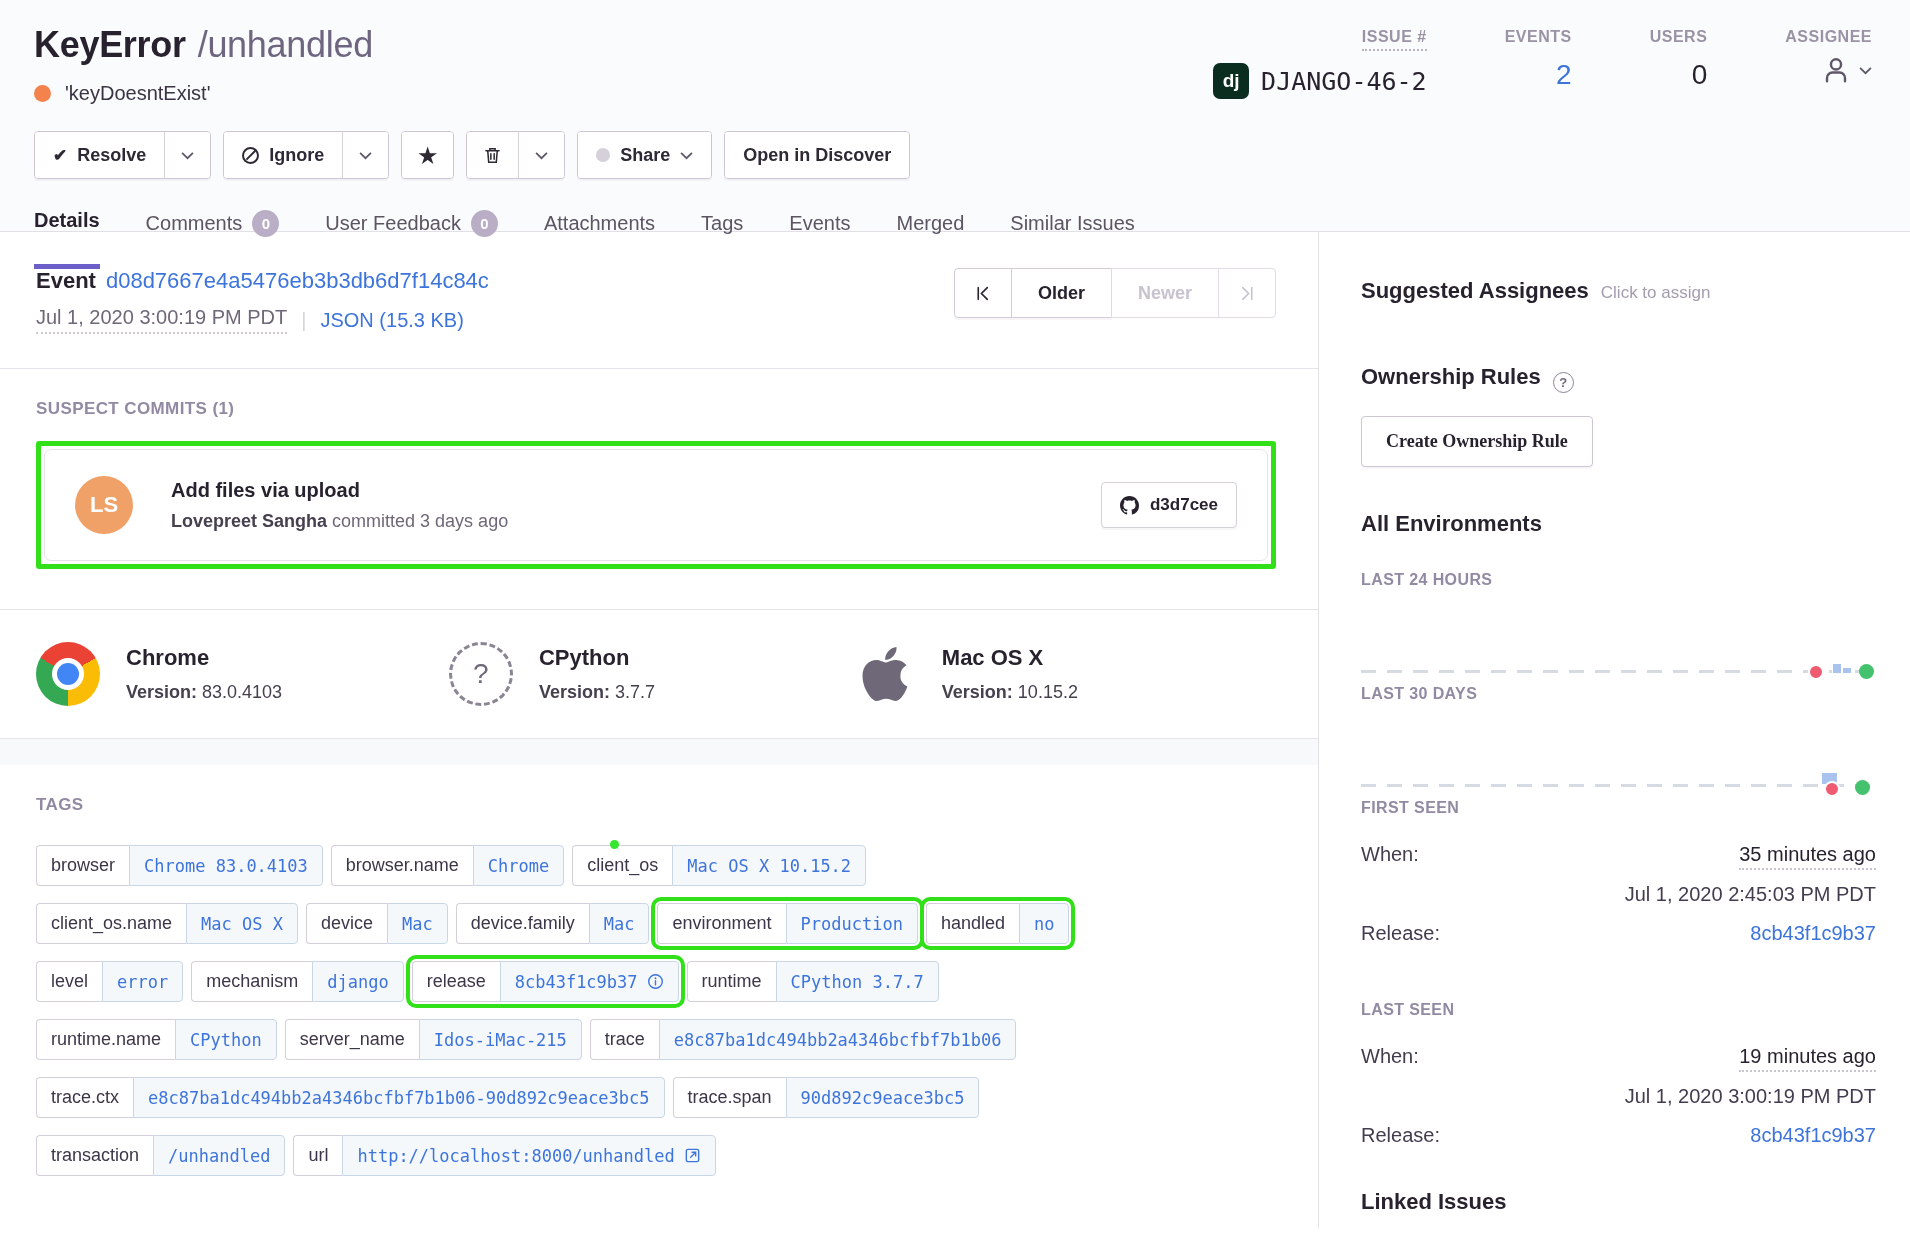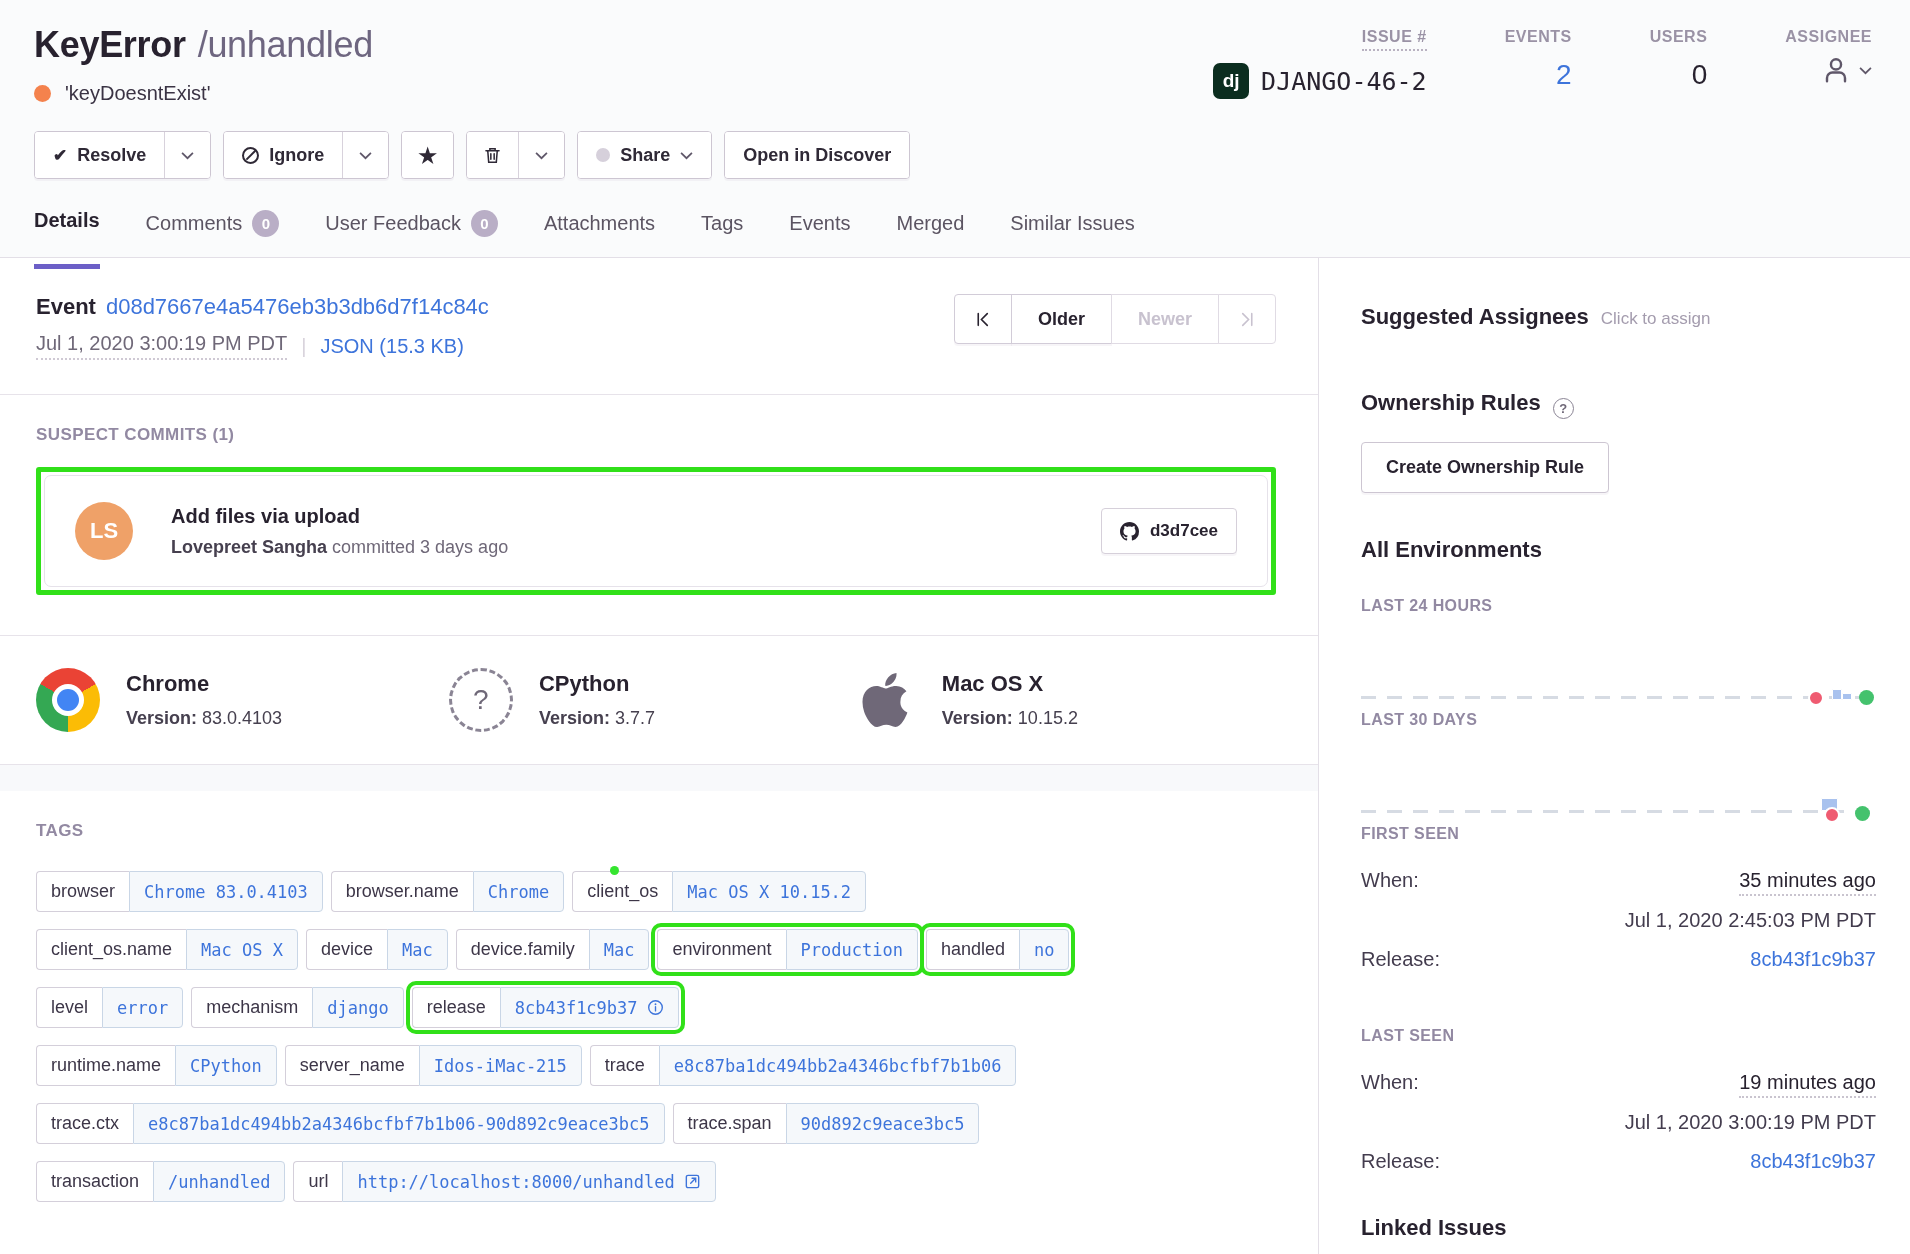--- a/index.html
+++ b/index.html
@@ -4,21 +4,21 @@
 <style>
   * { box-sizing: border-box; margin: 0; padding: 0; }
   html,body { width:1910px; height:1254px; overflow:hidden; }
   body {
     font-family: "Liberation Sans", sans-serif;
     color:#2f2936; background:#ffffff; font-size:18px;
   }
   .mono { font-family:"DejaVu Sans Mono", monospace; }
 
   
-  .topbar { background:#fafbfc; border-bottom:1px solid #e3dfe7; padding:24px 34px 0 34px; height:258px; position:relative; }
+  .topbar { background:#fafbfc; border-bottom:1px solid #e3dfe7; padding:24px 34px 0 34px; height:232px; position:relative; }
   .title-row { display:flex; justify-content:space-between; align-items:flex-start; }
   .page-title { font-size:36px; font-weight:700; color:#28222f; letter-spacing:-0.3px; }
   .page-title .subtitle { font-weight:400; color:#6e6680; margin-left:12px; }
   .culprit-row { display:flex; align-items:center; gap:14px; margin-top:16px; }
   .level-dot { width:17px; height:17px; border-radius:50%; background:#f4824d; }
   .culprit { font-size:20px; color:#3a3344; }
 
   .stats { display:flex; gap:78px; padding-top:2px; margin-right:4px; }
   .stat { text-align:right; }
   .stat-label { font-size:16px; font-weight:700; color:#9a92a5; letter-spacing:0.5px; display:inline-block; }
@@ -102,21 +102,21 @@
   .tag-key { background:#fff; border:1px solid #d4cfda; border-right:none; border-radius:4px 0 0 4px; padding:9px 14px; font-size:18px; color:#3d3648; white-space:nowrap; }
   .tag-val { background:#f5f8fb; border:1px solid #c9d6e6; border-radius:0 4px 4px 0; padding:9px 14px; font-size:17px; color:#3d74db; font-family:"DejaVu Sans Mono", monospace; display:inline-flex; align-items:center; gap:9px; white-space:nowrap; }
   .annot-dot { position:absolute; width:9px; height:9px; border-radius:50%; background:#35e52f; top:-5px; left:38px; }
 
   
   .sidebar { width:592px; flex:none; border-left:1px solid #e3dfe7; padding:46px 34px 0 42px; }
   .sb-heading { font-size:22px; font-weight:700; color:#28222f; }
   .sb-heading-row { display:flex; align-items:baseline; gap:12px; }
   .sb-hint { font-size:17px; color:#a49cae; font-weight:400; }
   .help-circle { width:21px; height:21px; border:1.6px solid #8a8494; border-radius:50%; color:#6f6878; font-size:13px; font-weight:700; display:inline-flex; align-items:center; justify-content:center; transform:translateY(3px); }
-  .sb-btn { margin-top:26px; padding:14px 24px; border:1px solid #cdc6d2; border-radius:4px; background:#fff; font-size:18px; font-weight:700; color:#28222f; cursor:pointer; box-shadow:0 2px 0 rgba(45,0,85,0.04); font-family:Liberation Sans, sans-serif; }
+  .sb-btn { margin-top:26px; padding:14px 24px; border:1px solid #cdc6d2; border-radius:4px; background:#fff; font-size:18px; font-weight:700; color:#28222f; cursor:pointer; box-shadow:0 2px 0 rgba(45,0,85,0.04); font-family:Liberation Serif, serif; }
   .sb-label { font-size:16px; font-weight:700; color:#9289a2; letter-spacing:0.4px; }
   .spark { position:relative; height:96px; }
   .spark-line { position:absolute; left:0; right:0; bottom:12px; height:3px;
     background:repeating-linear-gradient(90deg,#d6dbe3 0 15px, transparent 15px 26px); }
   .dot-red { position:absolute; width:16px; height:16px; border-radius:50%; background:#ef5b71; border:2px solid #fff; }
   .dot-green { position:absolute; width:15px; height:15px; border-radius:50%; background:#44c26d; }
   .bar-blue { position:absolute; background:#a9c2ee; border:1px solid #fff; border-radius:1px; }
   .kv-row { display:flex; justify-content:space-between; align-items:baseline; margin-top:26px; font-size:20px;text-align:center; }
   .kv-label { color:#433c4e; }
   .kv-strong { color:#28222f; border-bottom:2px dotted #c9c4cf; padding-bottom:2px; }
@@ -419,20 +419,24 @@
             <span>8cb43f1c9b37</span>
             <span>
               <svg width="17" height="17" viewBox="0 0 16 16" fill="none" stroke="#3d74db" stroke-width="1.3">
                   <circle cx="8" cy="8" r="6.4"></circle>
                   <path d="M8 7.2v4" stroke-linecap="round"></path>
                   <circle cx="8" cy="4.9" r="0.9" fill="#3d74db" stroke="none"></circle>
                 </svg>
             </span>
           </span>
         </span>
+        <span class="tag">
+          <span class="tag-key">runtime</span>
+            <span class="tag-val">CPython 3.7.7</span>
+        </span>
       </div>
       <div class="tag-row">
         <span class="tag">
           <span class="tag-key">runtime.name</span>
             <span class="tag-val">CPython</span>
         </span>
         <span class="tag">
           <span class="tag-key">server_name</span>
             <span class="tag-val">Idos-iMac-215</span>
         </span>

